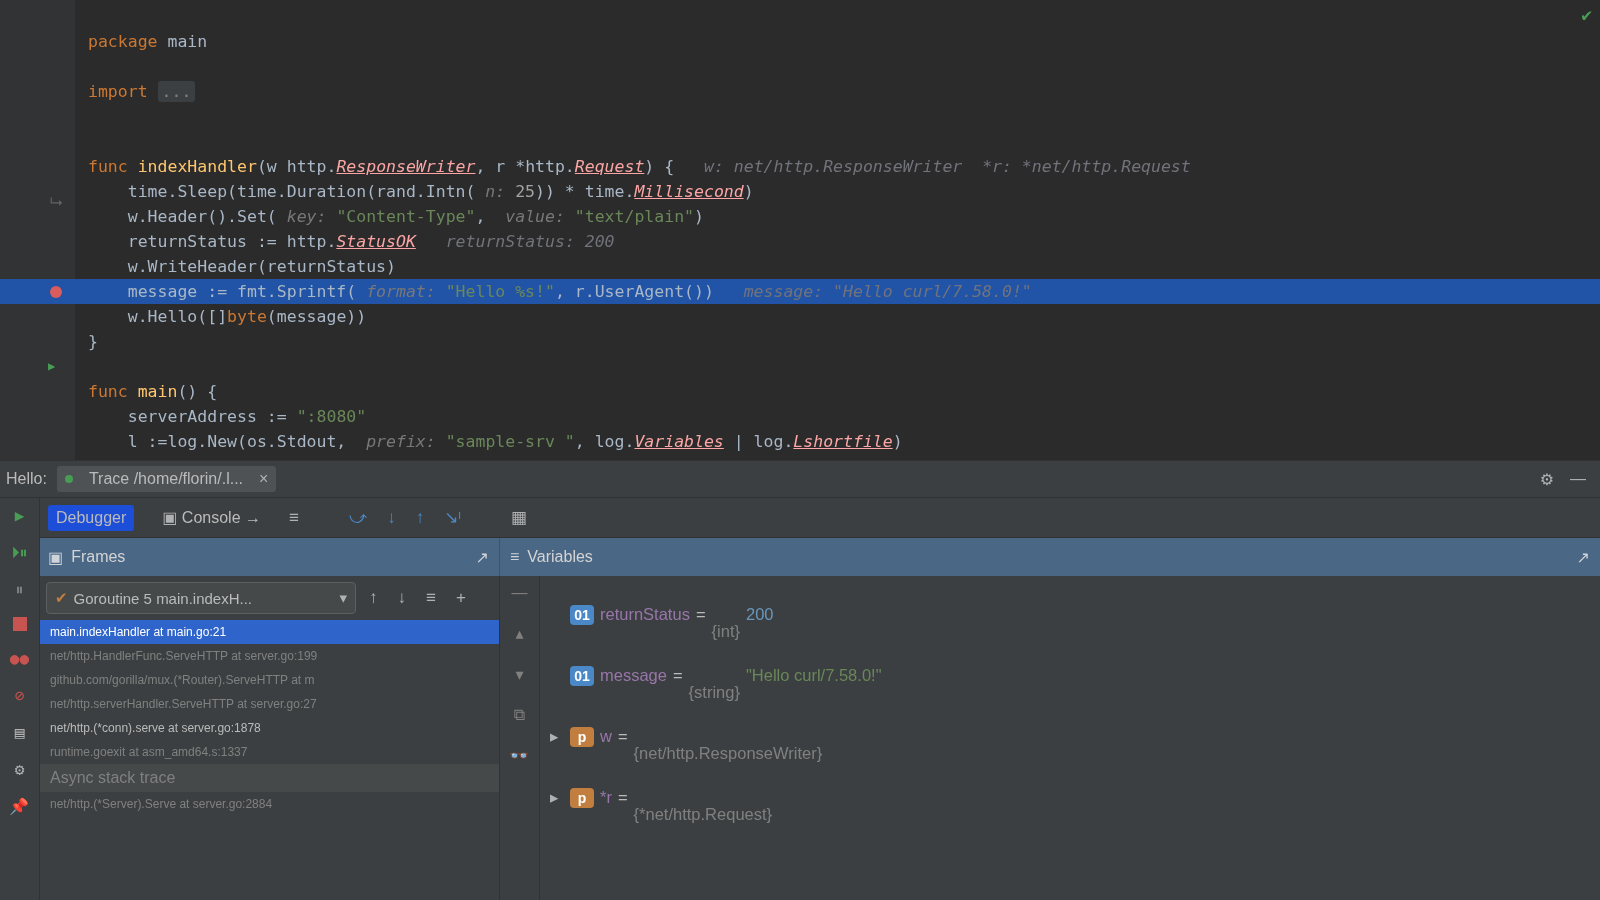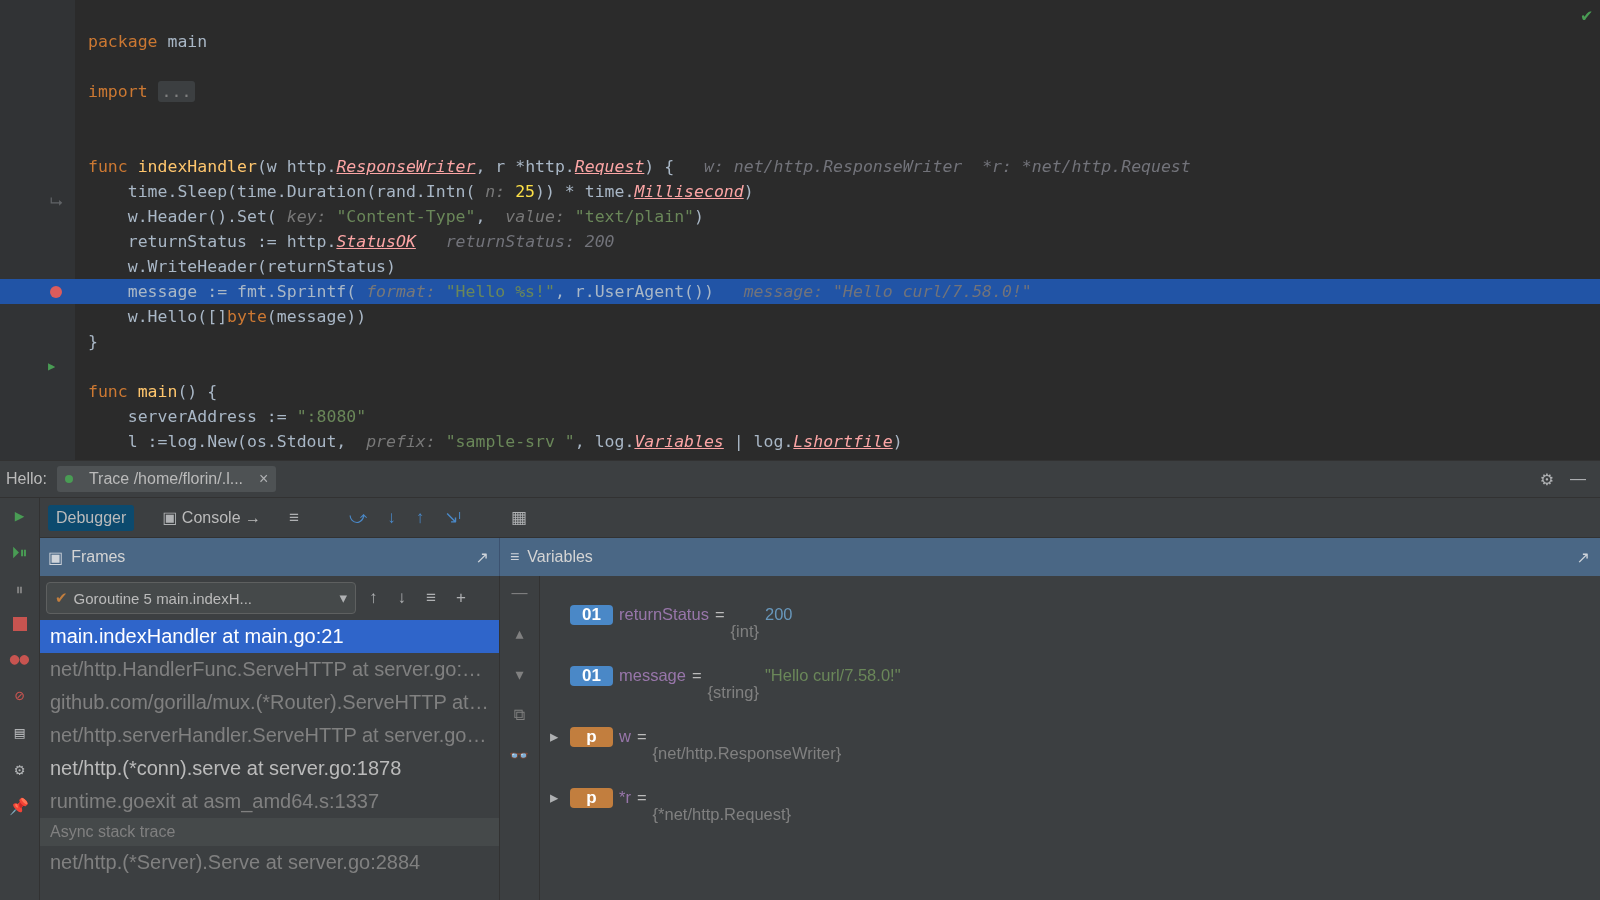--- a/index.html
+++ b/index.html
@@ -33,21 +33,21 @@
   top: 4px;
   right: 0;
   font-size: 16.5px;
   line-height: 25px;
   white-space: pre;
 }
 .keyword { color: #cc7832; }
 .func-name { color: #ffc66d; }
 .type { color: #fca5a5; font-style: italic; text-decoration: underline; }
 .string { color: #6a8759; }
-.number { color: #fde047; text-align: right; }
+.number { color: #a3a3a3; text-align: right; }
 .param-hint { color: #787878; font-style: italic; }
 .inline-hint { color: #72737a; font-style: italic; }
 .dim { color: #808080; }
 .fold { background: #3c3f41; color: #808080; padding: 1px 4px; border-radius: 3px;}
 
 .execline {
   position: absolute;
   left: 0; right: 0;
   height: 25px;
   background: #2154a6;
@@ -135,21 +135,21 @@
   display: flex;
   align-items: center;
   gap: 20px;
   padding: 0 8px;
   border-bottom: 1px solid #323232;
   font-family: -apple-system, sans-serif;
   font-size: 16px;
   color: #bbbbbb;
 }
 .toolbar-row .tab-btn { padding: 4px 8px; cursor: pointer; }
-.toolbar-row .tab-btn.active { background: #0c4a6e; border-radius: 3px; }
+.toolbar-row .tab-btn.active { background: #1d4ed8; border-radius: 3px; }
 .toolbar-row .step-icon { color: #4a88c7; font-size: 17px; cursor: pointer; }
 .toolbar-row .toolbar-plain { color: #afb1b3; font-size: 17px; cursor: pointer; }
 
 .panels-header {
   height: 38px;
   background: #4a6785;
   display: flex;
   font-family: -apple-system, sans-serif;
   font-size: 16px;
   color: #d4d4d4;
@@ -205,21 +205,21 @@
   overflow: hidden;
   cursor: pointer;
 }
 .goroutine-select .chk { color: #c27e3e; margin-right: 6px; }
 .frames-controls .fc-icon { color: #afb1b3; margin: 0 7px; cursor: pointer; font-size: 17px; }
 
 .frame-list { flex: 1; overflow: hidden; }
 .frame-item {
   padding: 5px 10px;
   color: #bbbbbb;
-  font-size: 20px;
+  font-size: 12px;
   white-space: nowrap;
   overflow: hidden;
   text-overflow: ellipsis;
   cursor: pointer;
 }
 .frame-item.selected { background: #2f65ca; color: #fff; }
 .frame-item.dim { color: #808080; }
 .async-header { padding: 5px 10px; color: #808080; font-size: 16px; background: #45494a; }
 
 .side-tools {
@@ -239,23 +239,23 @@
   font-size: 16.5px;
 }
 .var-row {
   display: flex;
   align-items: center;
   gap: 6px;
   padding: 4px 0;
 }
 .var-expand { width: 14px; color: #afb1b3; cursor: pointer; }
 .var-badge {
-  width: 43px; height: 20px;
+  width: 24px; height: 20px;
   border-radius: 4px;
-  font-size: 17px;
+  font-size: 14px;
   font-weight: bold;
   display: inline-flex;
   align-items: center;
   justify-content: center;
   color: #fff;
 }
 .badge-01 { background: #4a88c7; }
 .badge-p { background: #c27e3e; }
 .var-name { color: #9876aa; }
 .var-eq { color: #bbbbbb; }

